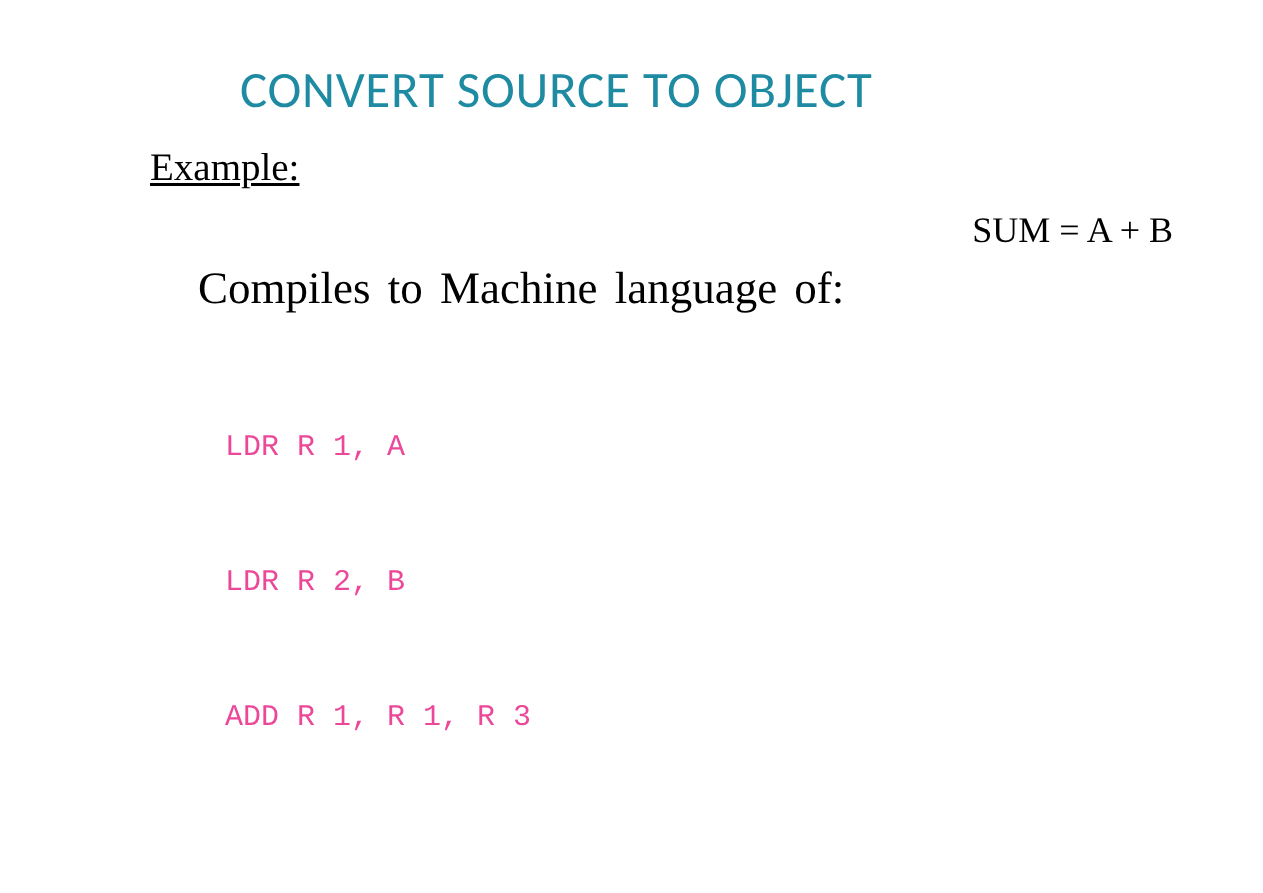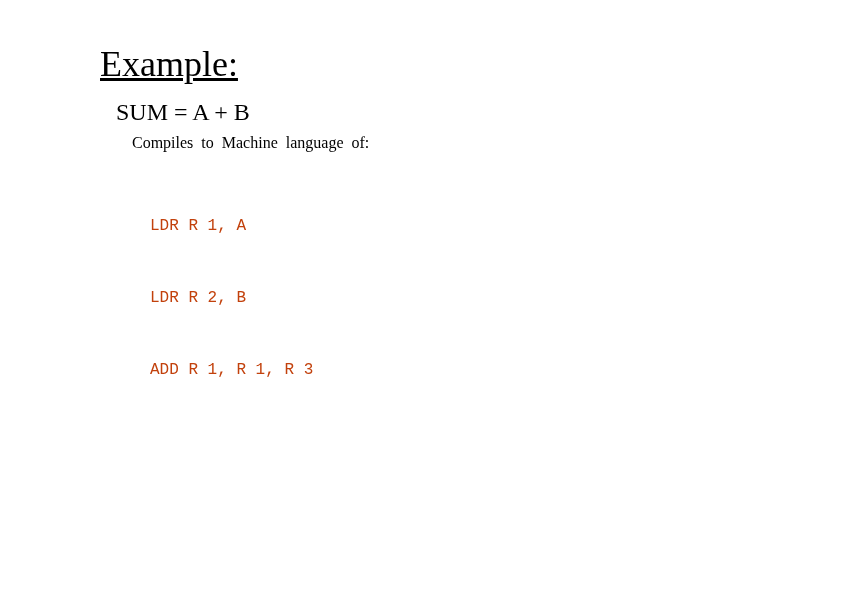--- a/index.html
+++ b/index.html
@@ -13,55 +13,57 @@
   .title {
     font-family: Calibri, "Segoe UI", Arial, sans-serif;
     font-size: 34px;
     color: #1f8ba3;
     letter-spacing: 0.5px;
     margin-left: 100px;
     margin-top: 0px;
   }
   .example-label {
     font-family: "Times New Roman", Times, serif;
-    font-size: 36px;
+    font-size: 26px;
     color: #000;
     text-decoration: underline;
     margin-left: 40px;
-    margin-top: 3px;
+    margin-top: 16px;
   }
   .equation {
     font-family: "Times New Roman", Times, serif;
     font-size: 24px;
     color: #000;
     margin-left: 56px;
     margin-top: 14px;
+    text-align: right;
   }
   .compiles {
     font-family: "Times New Roman", Times, serif;
-    font-size: 16px;
+    font-size: 30px;
     color: #000;
     margin-left: 72px;
     margin-top: 8px;
     word-spacing: 4px;
   }
   .code {
     font-family: "Courier New", Courier, monospace;
-    font-size: 16px;
-    color: #c2410c;
+    font-size: 20px;
+    color: #ec4899;
     margin-left: 90px;
     margin-top: 14px;
     line-height: 1.5;
     white-space: pre;
   }
 </style>
 </head>
 <body>
 
 <div class="slide">
+  <div class="title">CONVERT SOURCE TO OBJECT</div>
   <div class="example-label">Example:</div>
   <div class="equation">SUM = A + B</div>
   <div class="compiles">Compiles to Machine language of:</div>
   <div class="code">
     <div>LDR R 1, A</div>
     <div>LDR R 2, B</div>
     <div>ADD R 1, R 1, R 3</div>
   </div>
 </div>
 

